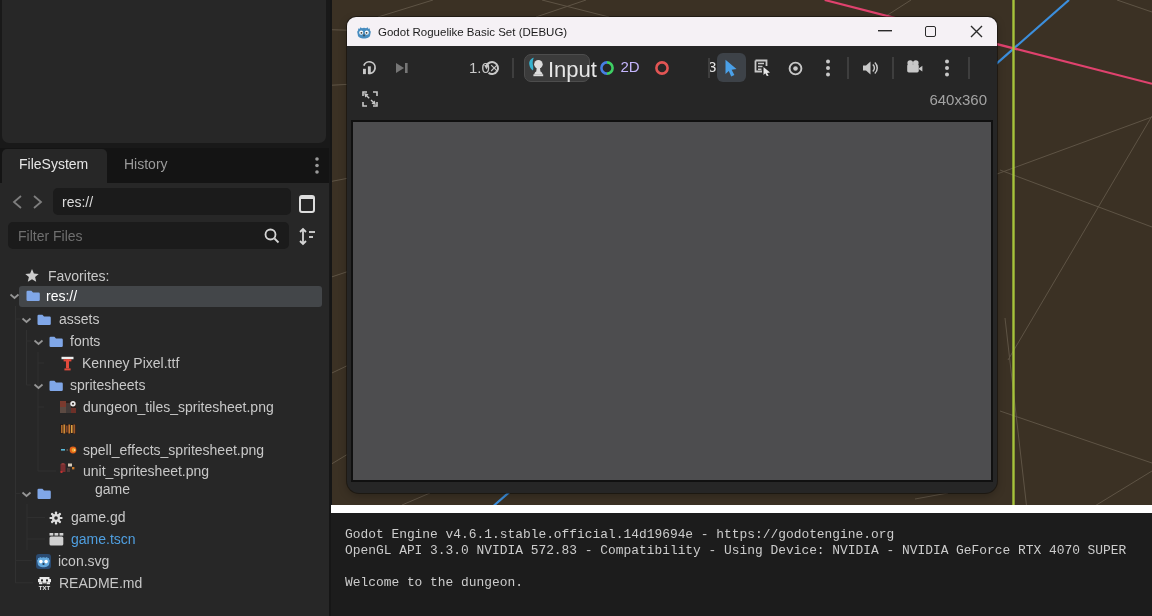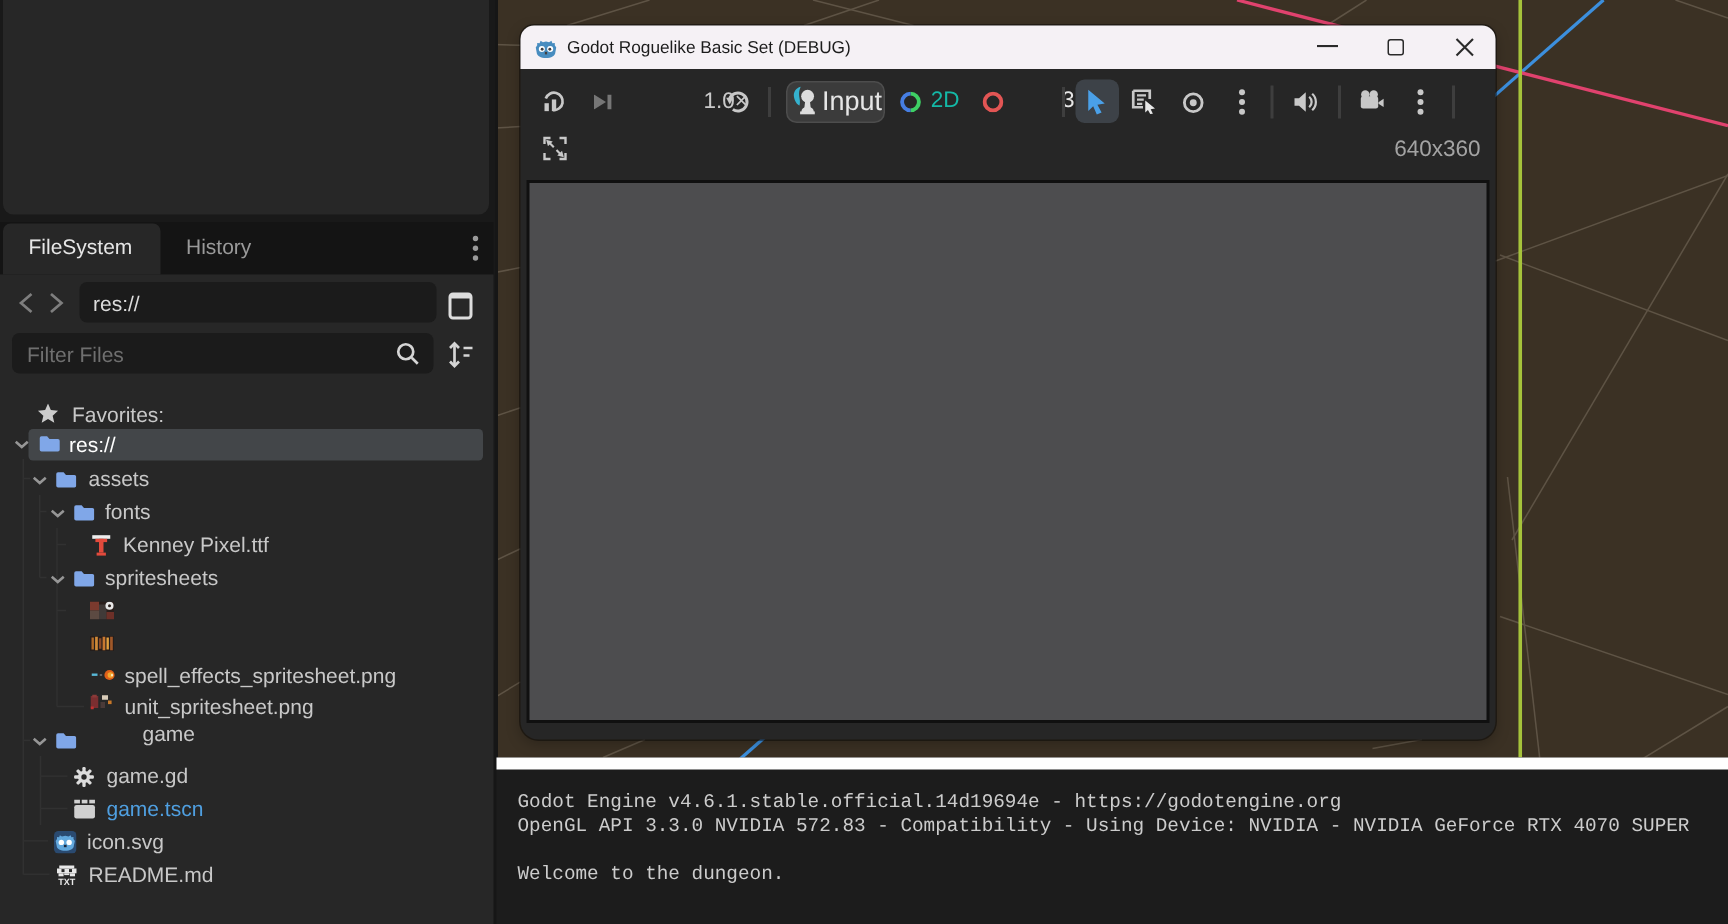--- a/index.html
+++ b/index.html
@@ -161,20 +161,21 @@
 
     <svg class="abs" style="left:60px; top:400.5px;" width="16" height="12" viewBox="0 0 16 12">
       <rect width="16" height="12" fill="#2a1f1c"></rect>
       <rect x="0" y="0" width="6" height="6" fill="#7a3a2e"></rect>
       <rect x="0" y="6" width="6" height="6" fill="#5c4a42"></rect>
       <rect x="6" y="2" width="5" height="10" fill="#413a38"></rect>
       <rect x="11" y="7" width="5" height="5" fill="#6d3028"></rect>
       <circle cx="13" cy="2.8" r="2.7" fill="#e8e8e8"></circle>
       <circle cx="13" cy="2.8" r="1" fill="#2a1f1c"></circle>
     </svg>
+    <div class="abs trow" style="left:83px; top:396px;">dungeon_tiles_spritesheet.png</div>
 
     <svg class="abs" style="left:60px; top:423.5px;" width="16" height="10" viewBox="0 0 16 10">
       <rect width="16" height="10" fill="#241d1b"></rect>
       <rect x="1" y="1" width="1.6" height="8" fill="#b06a28"></rect>
       <rect x="3.4" y="0.5" width="1.8" height="9" fill="#d08a38"></rect>
       <rect x="6" y="1.5" width="1.6" height="7" fill="#8a4a28"></rect>
       <rect x="8.4" y="0.5" width="1.8" height="9" fill="#c87830"></rect>
       <rect x="11" y="1" width="1.6" height="8" fill="#e0a040"></rect>
       <rect x="13.4" y="0.5" width="1.8" height="9" fill="#a05828"></rect>
     </svg>
@@ -291,27 +292,27 @@
     <div class="abs" style="left:165px; top:41px; width:2px; height:20px; background:#3e3e3e;"></div>
 
     <div class="abs" style="left:176.5px; top:36.5px; width:66px; height:28px; background:#3b3b3b; border:1px solid #4d4d4d; border-radius:7px;"></div>
     <svg class="abs" style="left:181px; top:40px;" width="17" height="20" viewBox="0 0 17 20">
       <path d="M5.8,0.8 C2.5,1.5 0.8,4.5 1.3,7.5 C1.7,10.3 3.2,12.6 5,13.4 C5.6,11 5.2,9.5 4.8,7.2 C4.5,4.8 4.9,2.6 5.8,0.8 Z" fill="#35b2cf"></path>
       <circle cx="10.4" cy="7.2" r="4.3" fill="#dcdcdc"></circle>
       <path d="M8.7,11 L12,11 L12.5,15 L8.2,15 Z" fill="#dcdcdc"></path>
       <path d="M6.3,17.6 C6.3,15.5 7.7,14.3 10.4,14.3 C13.1,14.3 14.5,15.5 14.5,17.6 Z" fill="#dcdcdc"></path>
       <rect x="5.4" y="17.3" width="9.8" height="1.9" fill="#dcdcdc"></rect>
     </svg>
-    <div class="abs" style="left:201px; top:40px; font-size:18px; color:#e6e6e6;">Input</div>
+    <div class="abs" style="left:201px; top:40px; font-size:22px; color:#e6e6e6;">Input</div>
 
     <svg class="abs" style="left:252.5px; top:43.5px;" width="14" height="14" viewBox="0 0 14 14">
       <path d="M7,1.4 a5.6,5.6 0 0 1 0,11.2" fill="none" stroke="#3ecf64" stroke-width="2.6"></path>
       <path d="M7,12.6 a5.6,5.6 0 0 1 0,-11.2" fill="none" stroke="#467ee3" stroke-width="2.6"></path>
     </svg>
-    <div class="abs" style="left:273.5px; top:41px; font-size:15px; color:#14b8a6;">2D</div>
+    <div class="abs" style="left:273.5px; top:41px; font-size:15px; color:#c4b5fd;">2D</div>
 
     <svg class="abs" style="left:308px; top:43.5px;" width="14" height="14" viewBox="0 0 14 14">
       <circle cx="7" cy="7" r="5.6" fill="none" stroke="#e25554" stroke-width="2.6"></circle>
     </svg>
     <div class="abs" style="left:329px; top:41px; font-size:15px; color:#e5e5e5;margin-left:32px;">3D</div>
     <div class="abs" style="left:361px; top:41px; width:2px; height:20px; background:#3e3e3e;"></div>
 
     <div class="abs" style="left:370px; top:36px; width:29px; height:29px; background:#3d4248; border-radius:6px;"></div>
     <svg class="abs" style="left:377px; top:41.5px;" width="15" height="18" viewBox="0 0 15 18">
       <path d="M1.5,0.8 L12.5,10 L7.6,10.8 L10.4,16 L7.2,17.4 L4.8,11.9 L1.5,15 Z" fill="#4aa0e8"></path>

